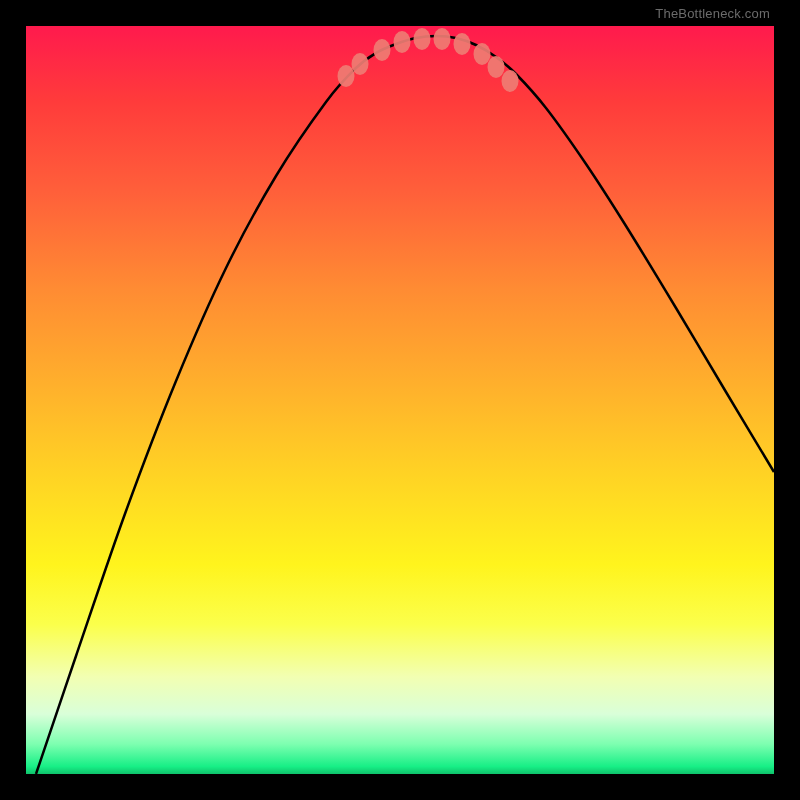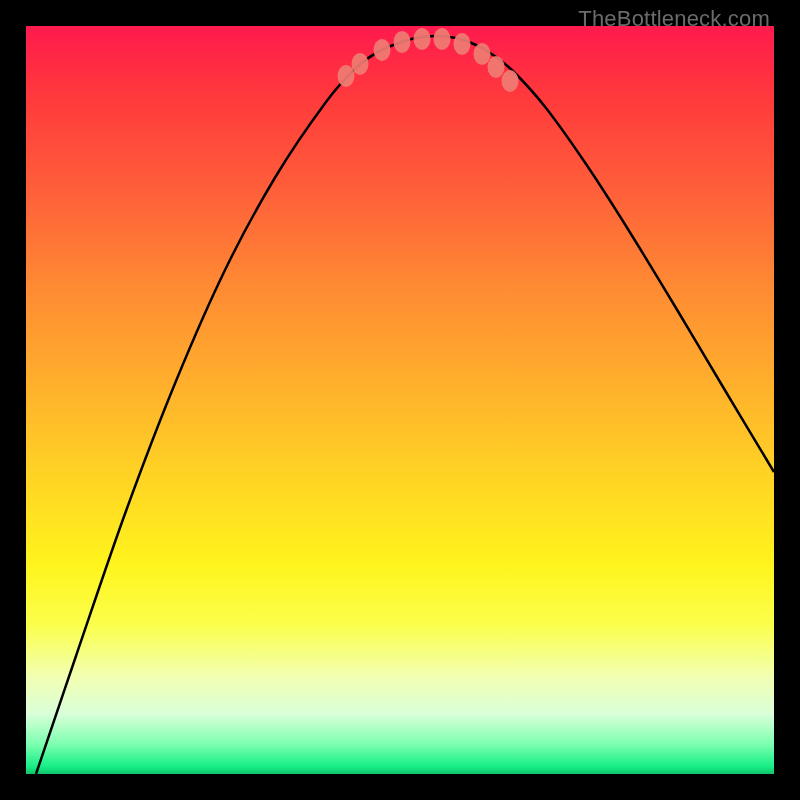--- a/index.html
+++ b/index.html
@@ -40,21 +40,21 @@
       #17ef86 99%,
       #0fc26b 100%
     );
     overflow: hidden;
   }
   .watermark {
     position: absolute;
     top: 6px;
     right: 30px;
     color: #6b6b6b;
-    font-size: 22px;
+    font-size: 13px;
     font-weight: 500;
     letter-spacing: 0.2px;
   }
   svg {
     position: absolute;
     top: 0;
     left: 0;
   }
 </style>
 </head>

